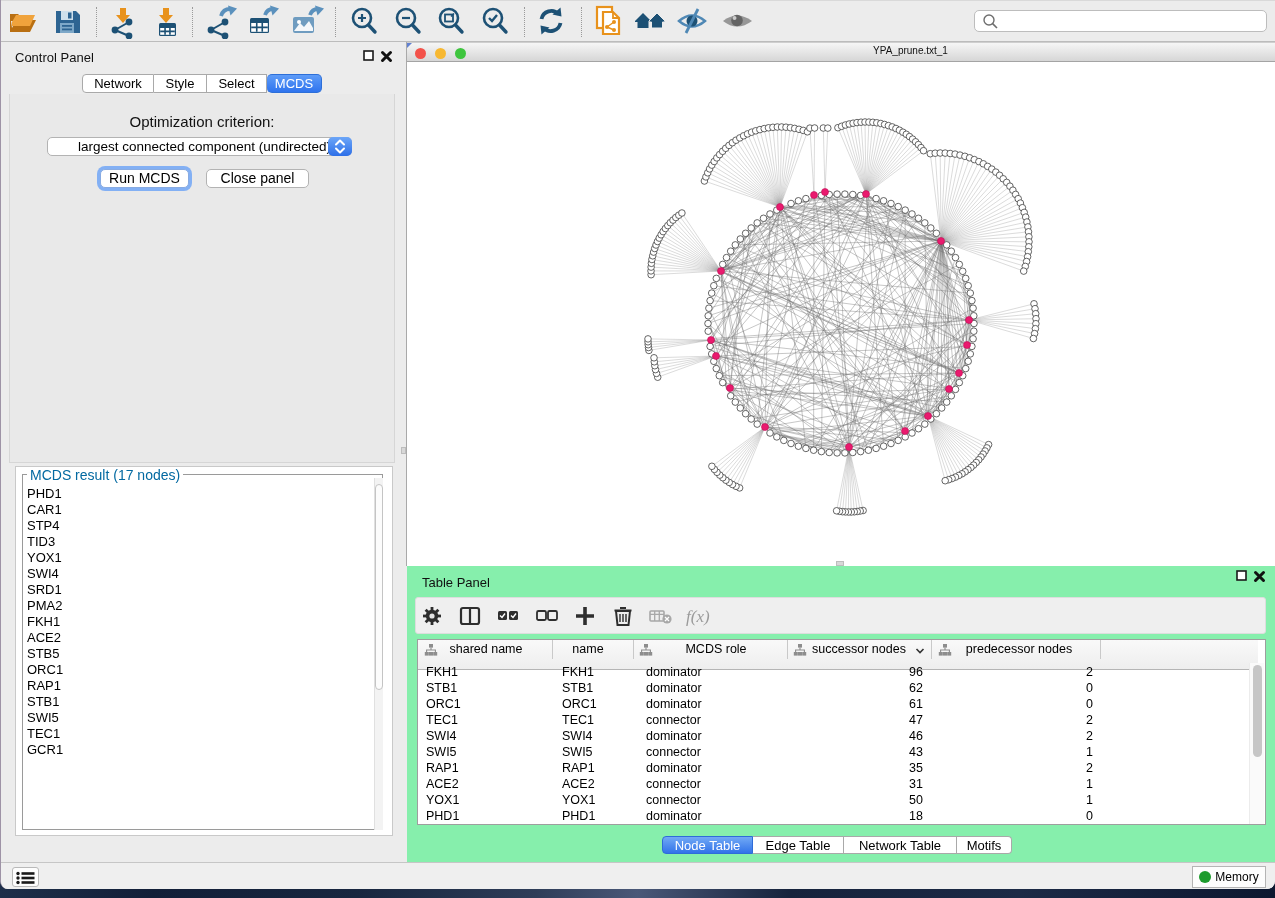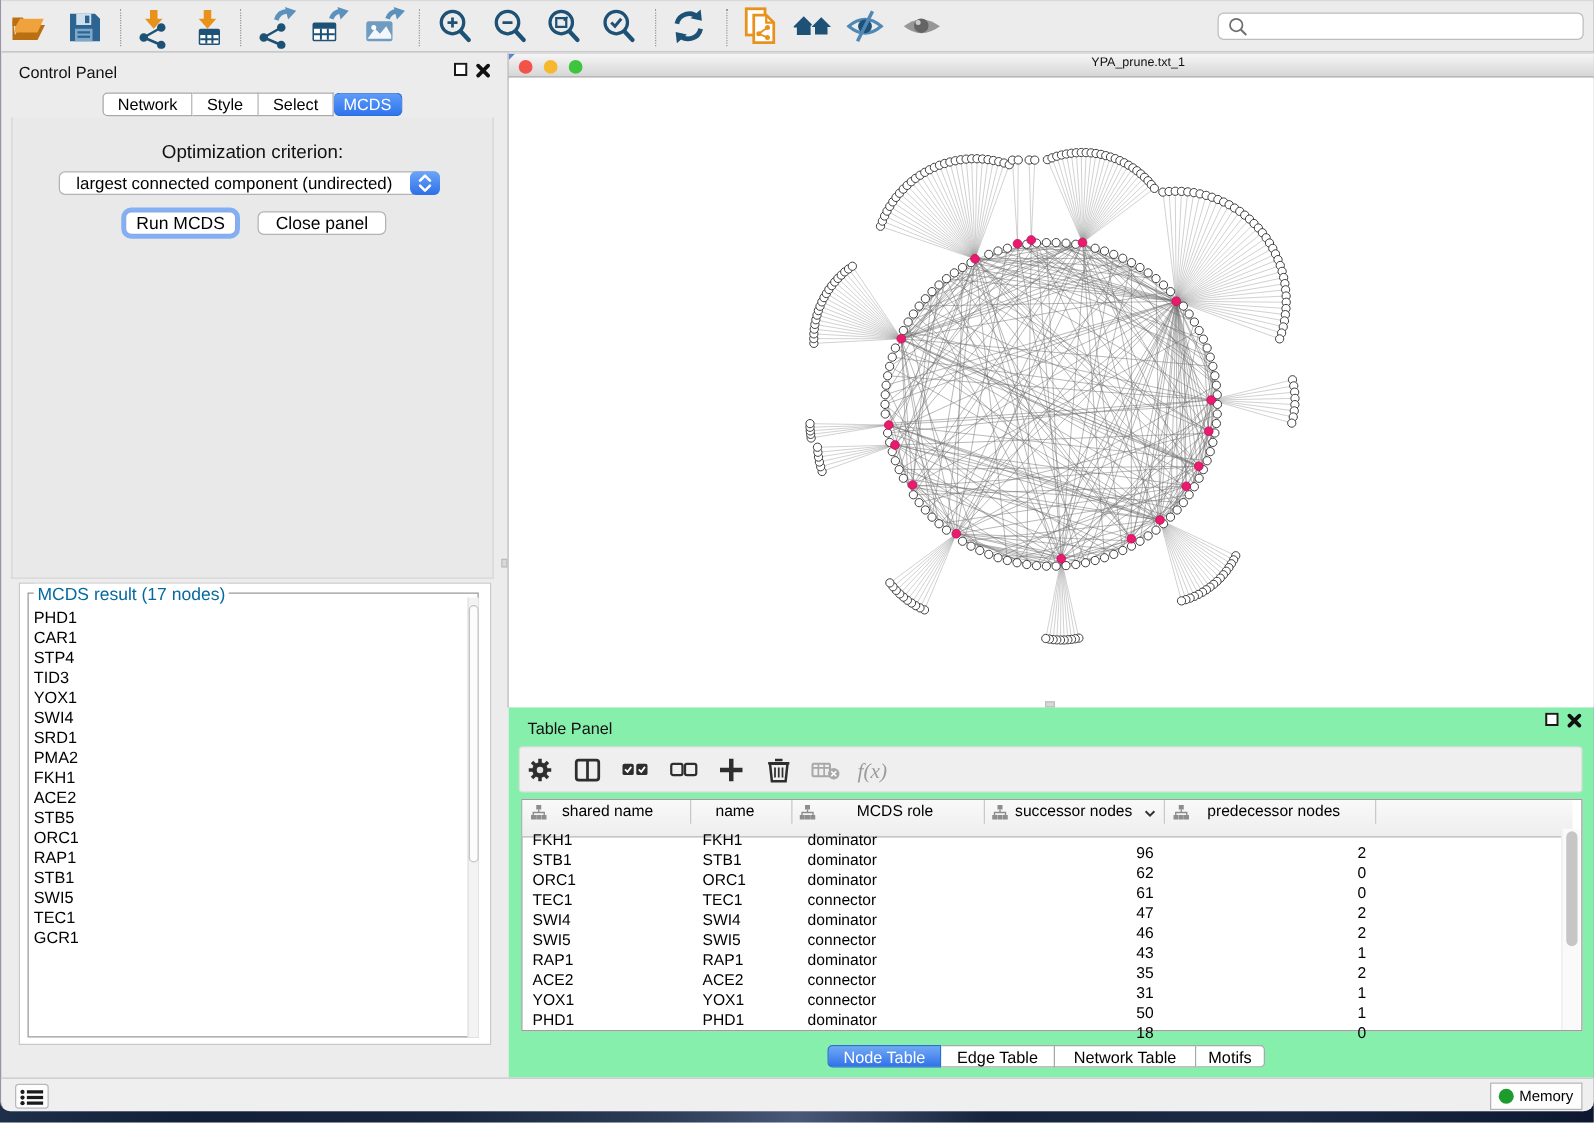--- a/index.html
+++ b/index.html
@@ -29,21 +29,21 @@
     height:19px; line-height:18px; text-align:center; color:#000; }
   .tab.first { border-left:1px solid #a9a9a9; border-radius:4px 0 0 4px; }
   .tab.last  { border-radius:0 4px 4px 0; }
   .tab.sel { background:linear-gradient(#5e9cf8,#2f74ee); border-color:#2d6fd8; color:#fff; border-radius:5px; }
   #cp-content { position:absolute; left:7px; top:51px; width:386px; height:369px;
     background:#e9e9e9; border:1px solid #d6d6d6; border-top:none; }
   #optlabel { position:absolute; left:0; top:70px; width:400px; text-align:center;
     font-size:15px; color:#111; }
   #combo { position:absolute; left:45px; top:94px; width:305px; height:19px;
     background:#fff; border:1px solid #b3b3b3; border-radius:5px; font-size:13.5px;
-    line-height:17px; color:#000; padding-left:13px; }
+    line-height:17px; color:#000; padding-left:30px; }
   #combo-step { position:absolute; right:-1px; top:-1px; width:24px; height:19px;
     border-radius:5px; background:linear-gradient(#6ca6f8,#2d6fe8); }
   .btn { position:absolute; height:19px; background:#fff; border:1px solid #b3b3b3;
     border-radius:5px; font-size:14px; text-align:center; line-height:17px; color:#000; }
   #runbtn { left:98px; top:126px; width:89px;
     box-shadow:0 0 0 3px rgba(120,170,245,0.9); border-color:#88abe2; }
   #closebtn { left:204px; top:126px; width:103px; }
   #resultbox { position:absolute; left:13px; top:423px; width:378px; height:370px;
     background:#fff; border:1px solid #c9c9c9; }
   #groupbox { position:absolute; left:6px; top:7px; width:361px; height:356px;
@@ -75,21 +75,21 @@
   #tablebox { position:absolute; left:10px; top:73px; width:849px; height:186px;
     background:#fff; border:1px solid #9e9e9e; }
   #thead { position:absolute; left:0; top:0; width:840px; height:30px;
     background:linear-gradient(#f9f9f9,#eeeeee); border-bottom:1px solid #b5b5b5;
     font-size:12.5px; color:#000; }
   .th { position:absolute; top:0; height:19px; line-height:18px; text-align:center;
     border-right:1px solid #c9c9c9; }
   .trow { position:absolute; left:0; width:828px; height:16px; font-size:12.5px;
     color:#000; line-height:16px; }
   .td { position:absolute; top:0; height:16px; }
-  .num { text-align:right;margin-top:10px; }
+  .num { text-align:right; }
   #tscroll { position:absolute; right:1px; top:23px; width:15px; height:161px; background:#fafafa; border-left:1px solid #ececec; }
   #tthumb { position:absolute; left:3px; top:2px; width:9px; height:92px;
     background:#c6c6c6; border-radius:5px; }
   
   #btabs { position:absolute; left:255px; top:270px; height:18px; font-size:13px; }
   .btab { float:left; background:#fff; border:1px solid #a9a9a9; border-left:none;
     height:18px; line-height:17px; text-align:center; color:#000; }
   .btab.first { border-left:1px solid #a9a9a9; border-radius:4px 0 0 4px; }
   .btab.last { border-radius:0 4px 4px 0; }
   .btab.sel { background:linear-gradient(#71a9f5,#3273e9); border-color:#2f6cd8; color:#fff; }

